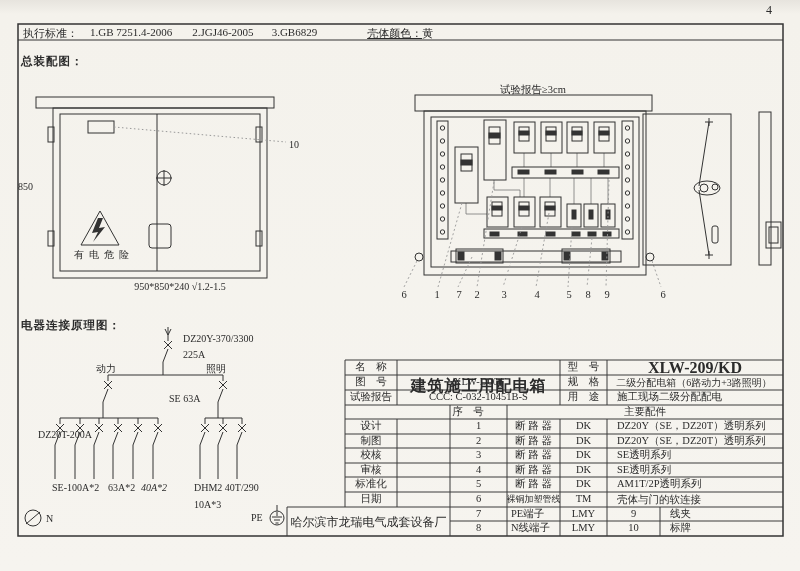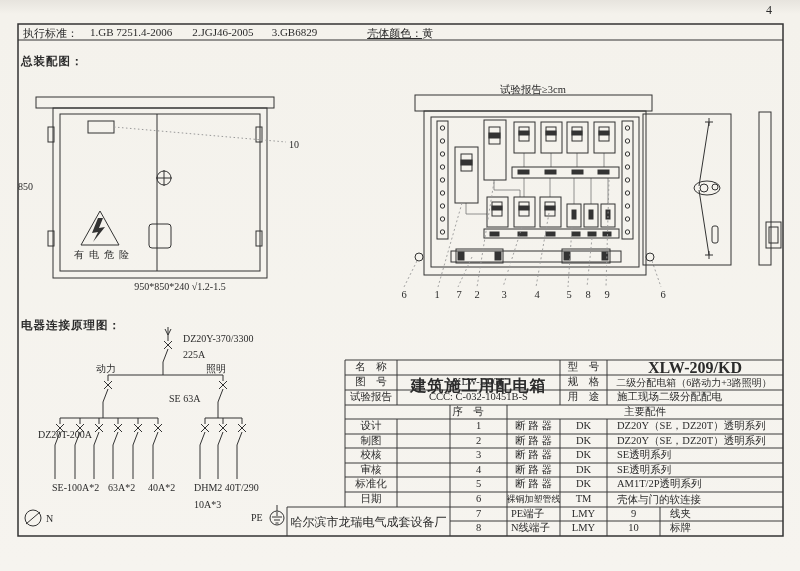--- a/index.html
+++ b/index.html
@@ -333,21 +333,21 @@
 
 <div class="t sec" style="left:21px;top:318px;">电器连接原理图：</div>
 <div class="t sm" style="left:183px;top:333px;">DZ20Y-370/3300</div>
 <div class="t sm" style="left:183px;top:349px;">225A</div>
 <div class="t sm" style="left:96px;top:362px;">动力</div>
 <div class="t sm" style="left:206px;top:362px;">照明</div>
 <div class="t sm" style="left:38px;top:393px;margin-top:36px;">DZ20T-200A</div>
 <div class="t sm" style="left:169px;top:393px;">SE 63A</div>
 <div class="t sm" style="left:52px;top:482px;">SE-100A*2</div>
 <div class="t sm" style="left:108px;top:482px;">63A*2</div>
-<div class="t sm" style="left:148px;top:482px;">40A*2</div>
+<div class="t sm" style="left:141px;top:482px;font-style:italic;">40A*2</div>
 <div class="t sm" style="left:194px;top:482px;">DHM2 40T/290</div>
 <div class="t sm" style="left:194px;top:499px;">10A*3</div>
 <div class="t sm" style="left:46px;top:513px;">N</div>
 <div class="t sm" style="left:251px;top:512px;">PE</div>
 
 <div>
   <div class="cell" style="left:345px;top:360px;width:52px;height:15px;">名　称</div>
   <div class="cell bold" style="left:397px;top:372px;width:163px;height:28px;font-size:16px;letter-spacing:1px;">建筑施工用配电箱</div>
   <div class="cell" style="left:560px;top:360px;width:47px;height:15px;">型　号</div>
   <div class="cell bold" style="left:607px;top:360px;width:176px;height:15px;font-size:16px;">XLW-209/KD</div>

